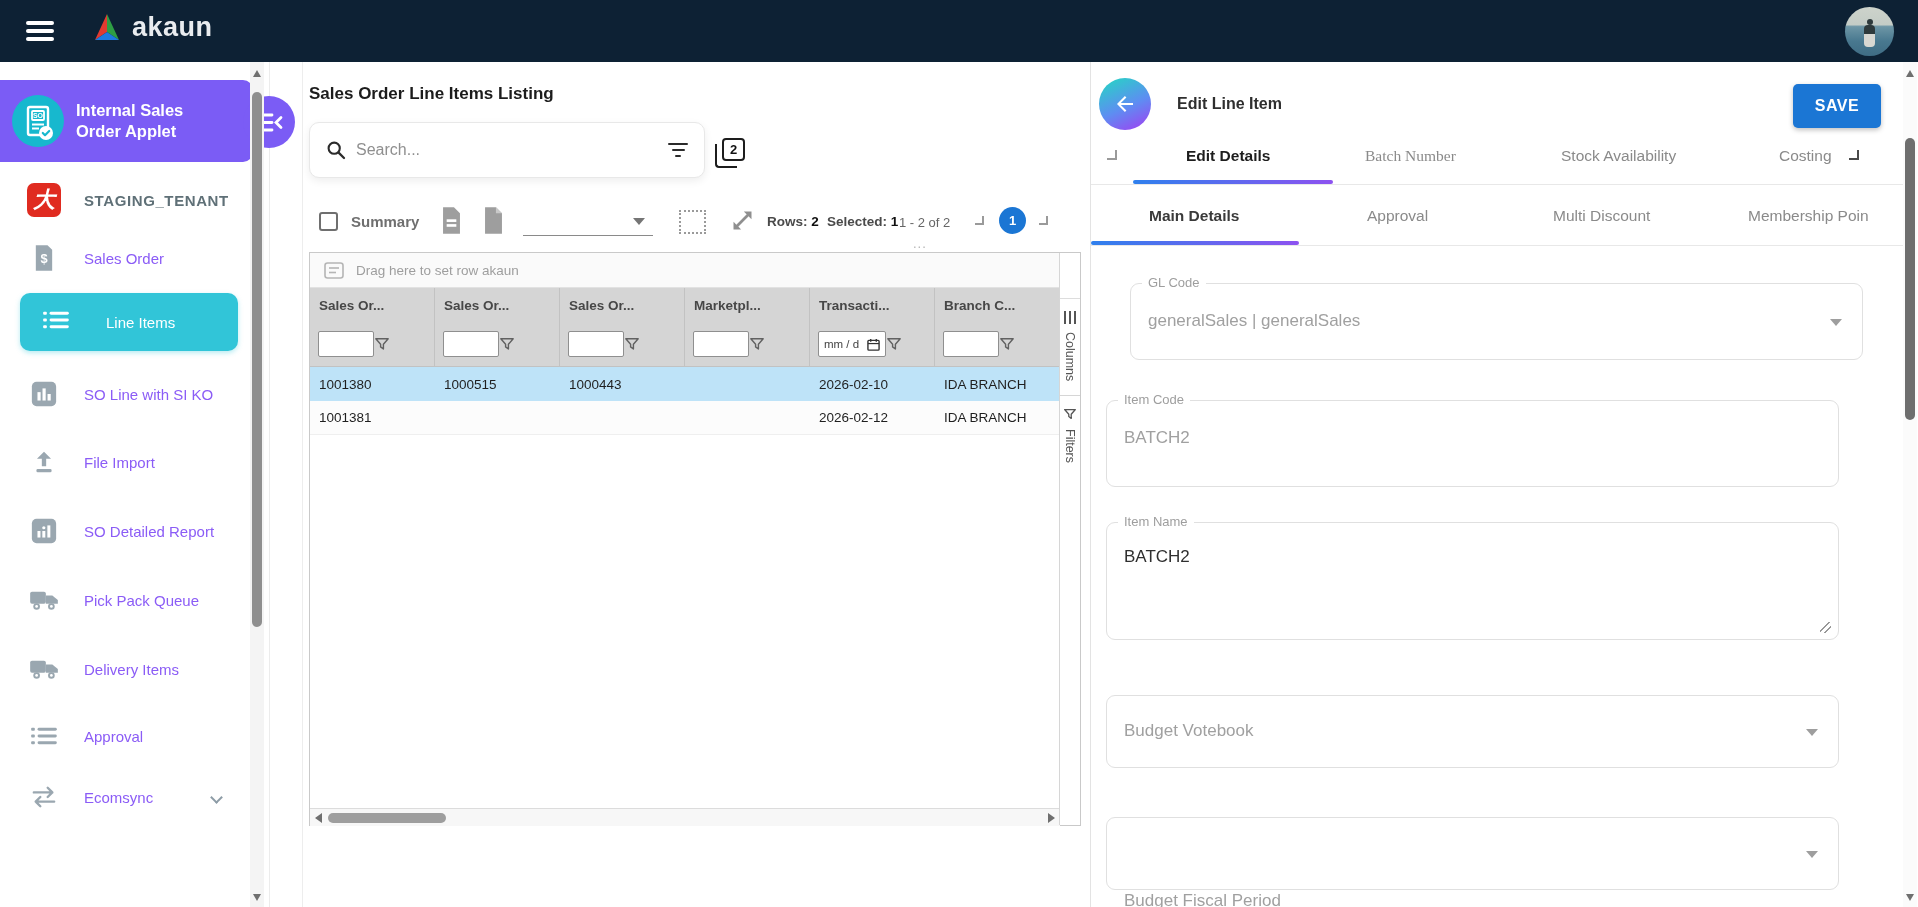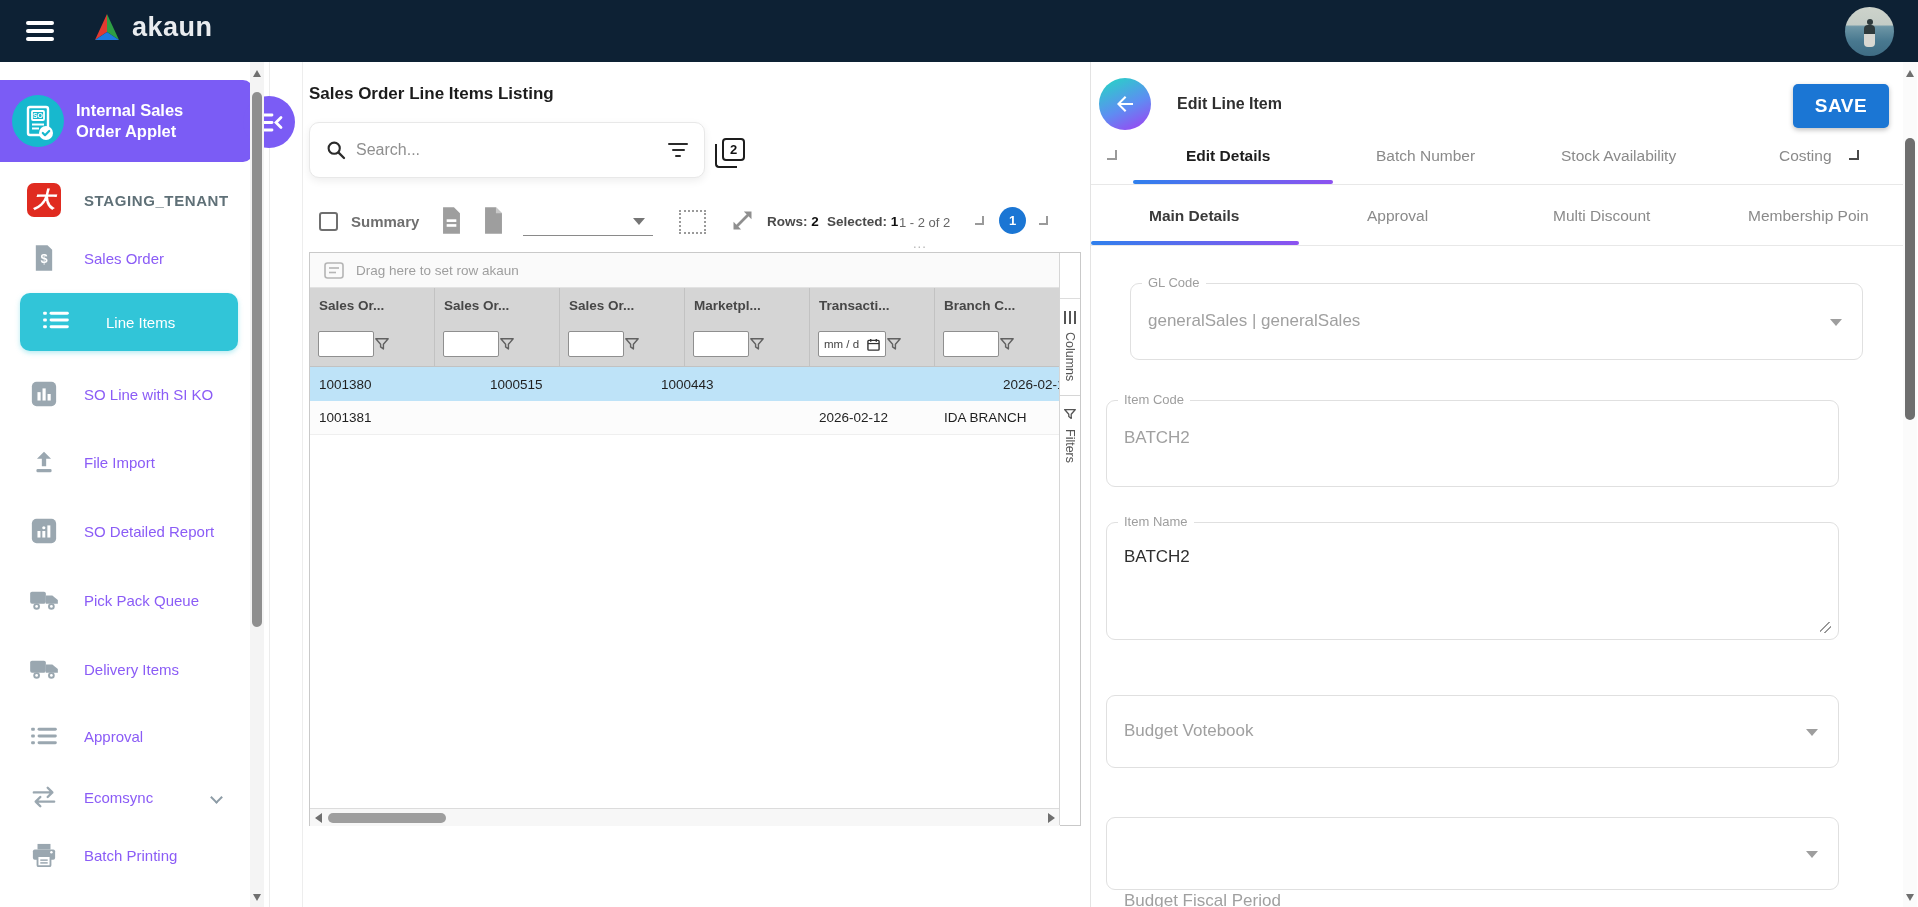--- a/index.html
+++ b/index.html
@@ -79,43 +79,43 @@
   .grp-bar { left:0; top:0; width:749px; height:35px; background:#fafafa; border-bottom:1px solid #e2e2e2;
              display:flex; align-items:center; padding-left:14px; gap:12px; }
   .grp-hint { font-size:13.5px; color:#9e9e9e; }
   .thead { left:0; top:35px; width:750px; height:34px; background:#d5d5d5; display:grid; grid-template-columns:repeat(6,125px); }
   .th { display:flex; align-items:center; padding-left:9px; font-size:13.5px; font-weight:600; color:#474747; border-right:1px solid #c2c2c2; overflow:hidden; white-space:nowrap; cursor:pointer; }
   .frow { left:0; top:69px; width:750px; height:45px; background:#d5d5d5; display:grid; grid-template-columns:repeat(6,125px); border-bottom:1px solid #c2c2c2; }
   .fcell { display:flex; align-items:center; padding-left:8px; border-right:1px solid #c2c2c2; }
   .fcell input { width:56px; height:26px; border:1px solid #8f8f8f; border-radius:2px; background:#fff; font-family:inherit; font-size:12px; padding:0 4px; }
   .fdate { width:68px; height:26px; border:1px solid #8f8f8f; border-radius:2px; background:#fff; display:flex; align-items:center; justify-content:space-between; padding:0 5px; font-size:11.5px; color:#444; cursor:text; }
   .trow { left:0; width:750px; height:34px; display:grid; grid-template-columns:repeat(6,125px); cursor:pointer; }
-  .trow.sel { background:#bee3f8;gap:46px; }
+  .trow.sel { background:#bee3f8; }
   .trow.alt { background:#fcfcfc; border-bottom:1px solid #efefef; }
   .td { display:flex; align-items:center; padding-left:9px; font-size:13.5px; color:#1f1f1f; overflow:hidden; white-space:nowrap; }
 
   .hscroll { left:0; top:555px; width:750px; height:18px; background:#f7f7f7; border-top:1px solid #dcdcdc; }
   .hscroll .thumb { position:absolute; left:18px; top:3.5px; width:118px; height:10px; background:#9e9e9e; border-radius:5px; }
   .h-tri-l { position:absolute; left:5px; top:4px; width:0; height:0; border-top:5px solid transparent; border-bottom:5px solid transparent; border-right:7px solid #6f6f6f; }
   .h-tri-r { position:absolute; right:5px; top:4px; width:0; height:0; border-top:5px solid transparent; border-bottom:5px solid transparent; border-left:7px solid #6f6f6f; }
 
   .side-strip { left:749px; top:0; width:21px; height:572px; background:#fff; border-left:1px solid #d6d6d6; }
   .strip-gap { height:46px; border-bottom:1px solid #ddd; }
   .strip-tab { display:flex; flex-direction:column; align-items:center; padding:12px 0 14px; gap:8px; cursor:pointer; }
   .strip-tab .vtxt { writing-mode:vertical-rl; font-size:12.5px; color:#555; }
   .strip-div { border-top:1px solid #d6d6d6; }
   .cols-ic { width:12px; height:13px; background:repeating-linear-gradient(90deg,#555 0 2px,transparent 2px 5px); }
 
   
   .editor { left:1090px; top:62px; width:828px; height:845px; background:#fff; border-left:1px solid #e3e3e3; }
   .back-btn { left:8px; top:16px; width:52px; height:52px; border-radius:50%;
               background:linear-gradient(155deg,#27d3c6 5%,#5e8df2 55%,#a33cf2 100%); display:flex; align-items:center; justify-content:center; cursor:pointer; }
   .edit-title { left:86px; top:33px; font-size:16px; font-weight:600; color:#2f2f2f; }
-  .save-btn { left:702px; top:22px; width:96px; height:44px; background:#1b76d4; color:#fff; border:none; border-radius:5px;
-              font-size:19px; font-weight:700; letter-spacing:.5px; box-shadow:0 2px 5px rgba(0,0,0,.25); cursor:pointer; font-family:inherit; }
+  .save-btn { left:702px; top:22px; width:88px; height:44px; background:#1b76d4; color:#fff; border:none; border-radius:5px;
+              font-size:16px; font-weight:700; letter-spacing:.5px; box-shadow:0 2px 5px rgba(0,0,0,.25); cursor:pointer; font-family:inherit; }
   .tab { top:85px; font-size:15.5px; color:#8a8a8a; white-space:nowrap; cursor:pointer; }
   .tab.on { color:#1d1d1d; font-weight:600; }
   .tab-chev { top:88px; width:10px; height:10px; border-right:2.4px solid; border-bottom:2.4px solid; cursor:pointer; }
   .grad-bar { height:4px; border-radius:2px; background:linear-gradient(90deg,#2f80ed, #8d52f0); }
   .hdiv { left:0; width:812px; border-top:1px solid #e8e8e8; }
   .subtab { top:145px; font-size:15.5px; color:#8a8a8a; white-space:nowrap; cursor:pointer; }
   .subtab.on { color:#3a3a3a; font-weight:600; }
 
   .field { left:15px; width:733px; border:1px solid #e0e0e0; border-radius:9px; background:#fff; }
   .field .flabel { position:absolute; top:-9px; left:11px; background:#fff; padding:0 6px; font-size:13px; color:#9e9e9e; }
@@ -282,33 +282,20 @@
       <span class="ic">
         <svg width="28" height="24" viewBox="0 0 30 26" fill="none" stroke="#9aa7b0" stroke-width="2.6" stroke-linecap="round" stroke-linejoin="round">
           <path d="M4 8h20M19 3l5 5-5 5"></path>
             <path d="M26 18H6M11 13l-5 5 5 5"></path>
           </svg>
       </span>
       <span class="lbl">Ecomsync</span>
       <span class="chev down" style="position:absolute; left:212px; top:16px;"></span>
     </div>
 
-    <div class="abs side-item" style="top:773px;">
-      <span class="ic">
-        <svg width="26" height="25" viewBox="0 0 28 27" fill="#9aa7b0">
-            <rect x="7" y="1" width="14" height="6"></rect>
-          <rect x="2" y="7" width="24" height="11" rx="2"></rect>
-            <circle cx="22" cy="10" r="1.3" fill="#fff"></circle>
-          <rect x="7" y="14" width="14" height="11" rx="1" fill="#fff" stroke="#9aa7b0" stroke-width="2"></rect>
-          <line x1="10" y1="18.5" x2="18" y2="18.5" stroke="#9aa7b0" stroke-width="1.6"></line>
-          <line x1="10" y1="21.5" x2="18" y2="21.5" stroke="#9aa7b0" stroke-width="1.6"></line>
-          </svg>
-      </span>
-      <span class="lbl">Batch Printing</span>
-    </div>
 
     <div class="abs vscroll" style="left:250px; top:0; height:845px;">
       <span class="tri-up" style="top:8px;"></span>
       <span class="thumb" style="top:30px; height:535px;"></span>
       <span class="tri-down" style="bottom:6px;"></span>
     </div>
   </div>
 
   <div class="abs listing">
     <div class="abs listing-title">Sales Order Line Items Listing</div>
@@ -481,21 +468,21 @@
     <div class="abs back-btn">
       <svg width="24" height="24" viewBox="0 0 24 24" fill="#fff">
         <path d="M20 11H7.8l5.6-5.6L11.9 4 4 12l7.9 8 1.5-1.4L7.8 13H20z"></path>
         </svg>
     </div>
     <div class="abs edit-title">Edit Line Item</div>
     <button class="abs save-btn">SAVE</button>
 
     <span class="abs tab-chev left" style="left:16px; color:#9a9a9a;"></span>
     <div class="abs tab on" style="left:95px;">Edit Details</div>
-    <div class="abs tab" style="left:285px;">Batch Number</div>
+    <div class="abs tab" style="left:274px;font-family:Liberation Serif, serif;">Batch Number</div>
     <div class="abs tab" style="left:470px;">Stock Availability</div>
     <div class="abs tab" style="left:688px; width:66px; overflow:hidden;">Costing</div>
     <span class="abs tab-chev right" style="left:758px; color:#4a4a4a;"></span>
     <div class="abs grad-bar" style="left:42px; top:118px; width:200px;"></div>
     <div class="abs hdiv" style="top:122px;"></div>
 
     <div class="abs subtab on" style="left:58px;">Main Details</div>
     <div class="abs subtab" style="left:276px;">Approval</div>
     <div class="abs subtab" style="left:462px;">Multi Discount</div>
     <div class="abs subtab" style="left:657px; width:155px; overflow:hidden;">Membership Poin</div>

